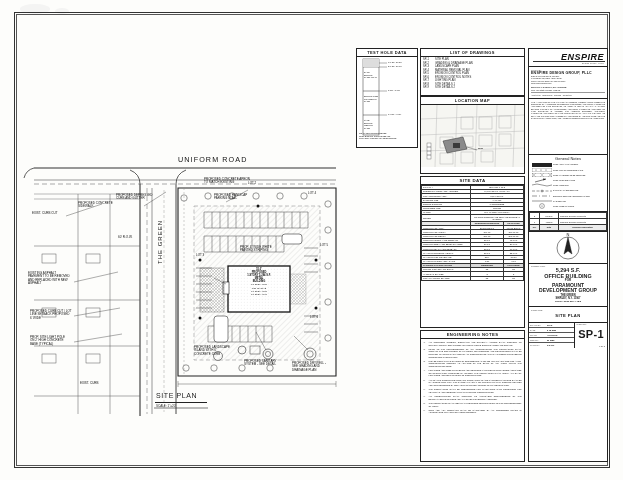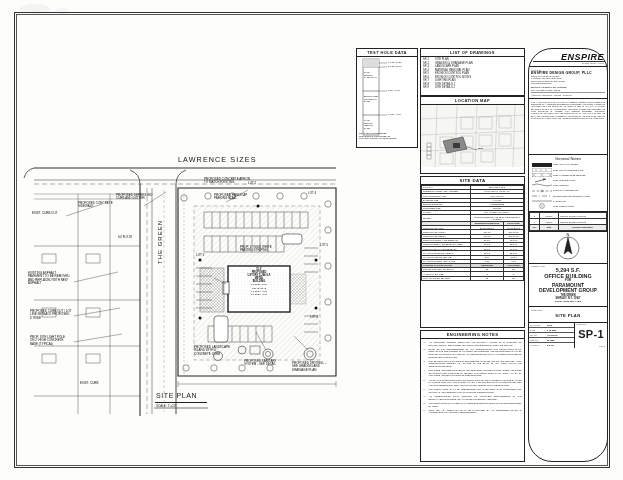--- a/index.html
+++ b/index.html
@@ -64,21 +64,21 @@
 
   
   #engnotes{left:420px;top:330px;width:105px;height:132px;}
   #engnotes .ttl{font-size:4.2px;}
   .enbody{padding:2px 2.5px;font-size:2.05px;line-height:2.55px;text-align:justify;}
   .enitem{display:flex;margin-bottom:1.8px;}
   .enno{width:5px;flex:none;}
   .entx{flex:1;}
 
   
-  #tb{left:528px;top:48px;width:80px;height:414px;border-radius:24px;}
+  #tb{left:528px;top:48px;width:80px;height:414px;}
   .tbseg{border-bottom:0.7px solid #222;box-sizing:border-box;}
   #logobox{height:18px;position:relative;overflow:hidden;}
   #logotext{position:absolute;right:3px;top:2.5px;font-size:9px;font-style:italic;
             font-weight:bold;letter-spacing:.5px;color:#111;}
   #logosub{position:absolute;right:3px;top:12.5px;font-size:2px;color:#444;
            letter-spacing:.2px;}
   #logorule{position:absolute;left:4px;right:2px;top:12px;height:0;border-top:0.6px solid #333;}
   #firmbox{padding:1.5px 2px;}
   .fmlbl{font-size:1.8px;color:#555;}
   .fmname{font-size:3.6px;font-weight:bold;letter-spacing:.2px;margin-top:.5px;}
@@ -331,21 +331,21 @@
         <line x1="160" y1="368" x2="318" y2="368"></line>
         <line x1="160" y1="365" x2="160" y2="371"></line>
         <line x1="318" y1="365" x2="318" y2="371"></line>
       </g>
 
       <g stroke="#222" stroke-width="0.6">
         <line x1="136" y1="392" x2="190" y2="392"></line>
       </g>
     </svg>
 
-    <div id="roadlabel">LAWRENCE  SIZES</div>
+    <div id="roadlabel">UNIFORM  ROAD</div>
     <div id="greenlabel">THE GREEN</div>
 
     <div class="planlbl b ctr" style="left:212px;top:252px;width:58px;font-size:2.6px;line-height:3.1px;">
       <div>51.0'</div>
       <div>PROPOSED</div>
       <div>1-STORY 5,294 S.F.</div>
       <div>METAL</div>
       <div>BUILDING</div>
       <div style="font-weight:normal;font-size:2.2px;">F.F. ELEV. 46.50</div>
       <div style="font-weight:normal;font-size:2.2px;">TOP OF SLAB</div>

